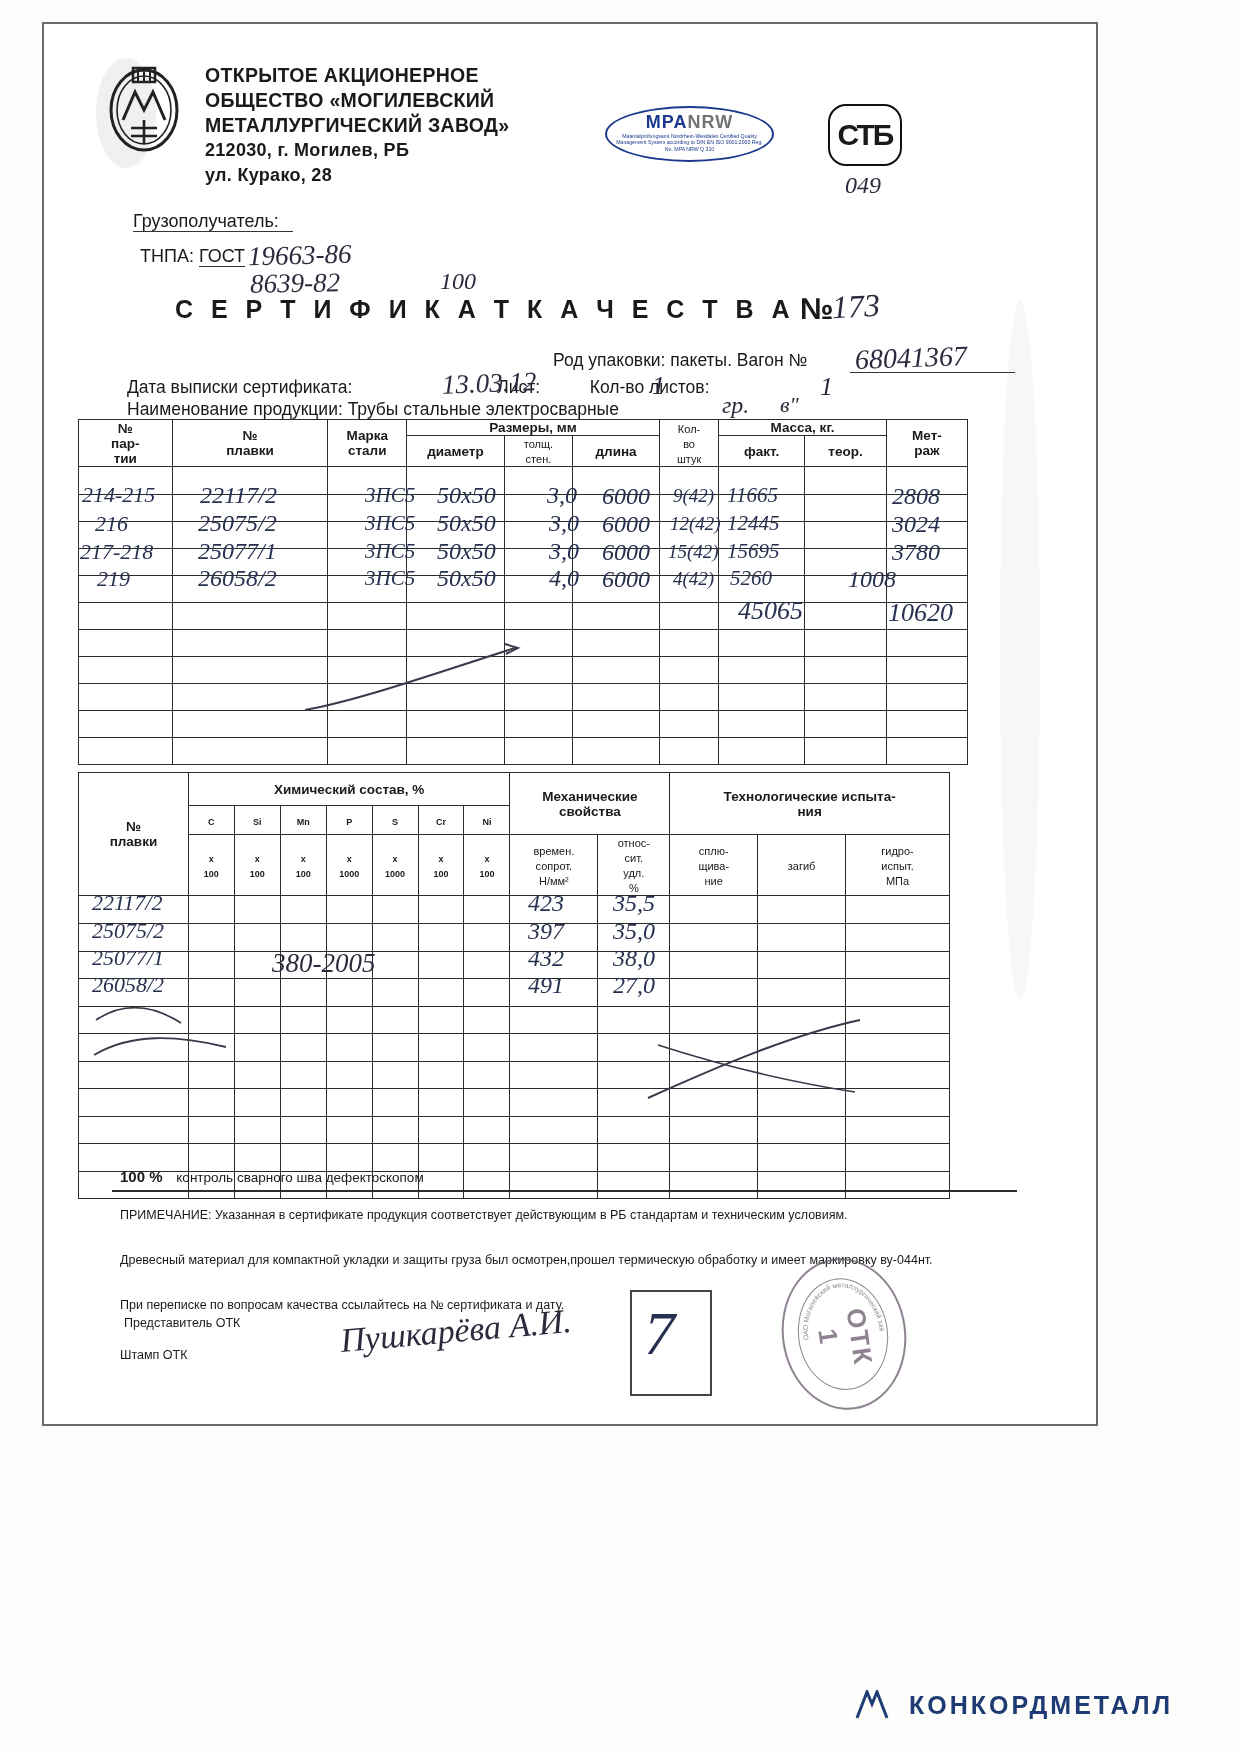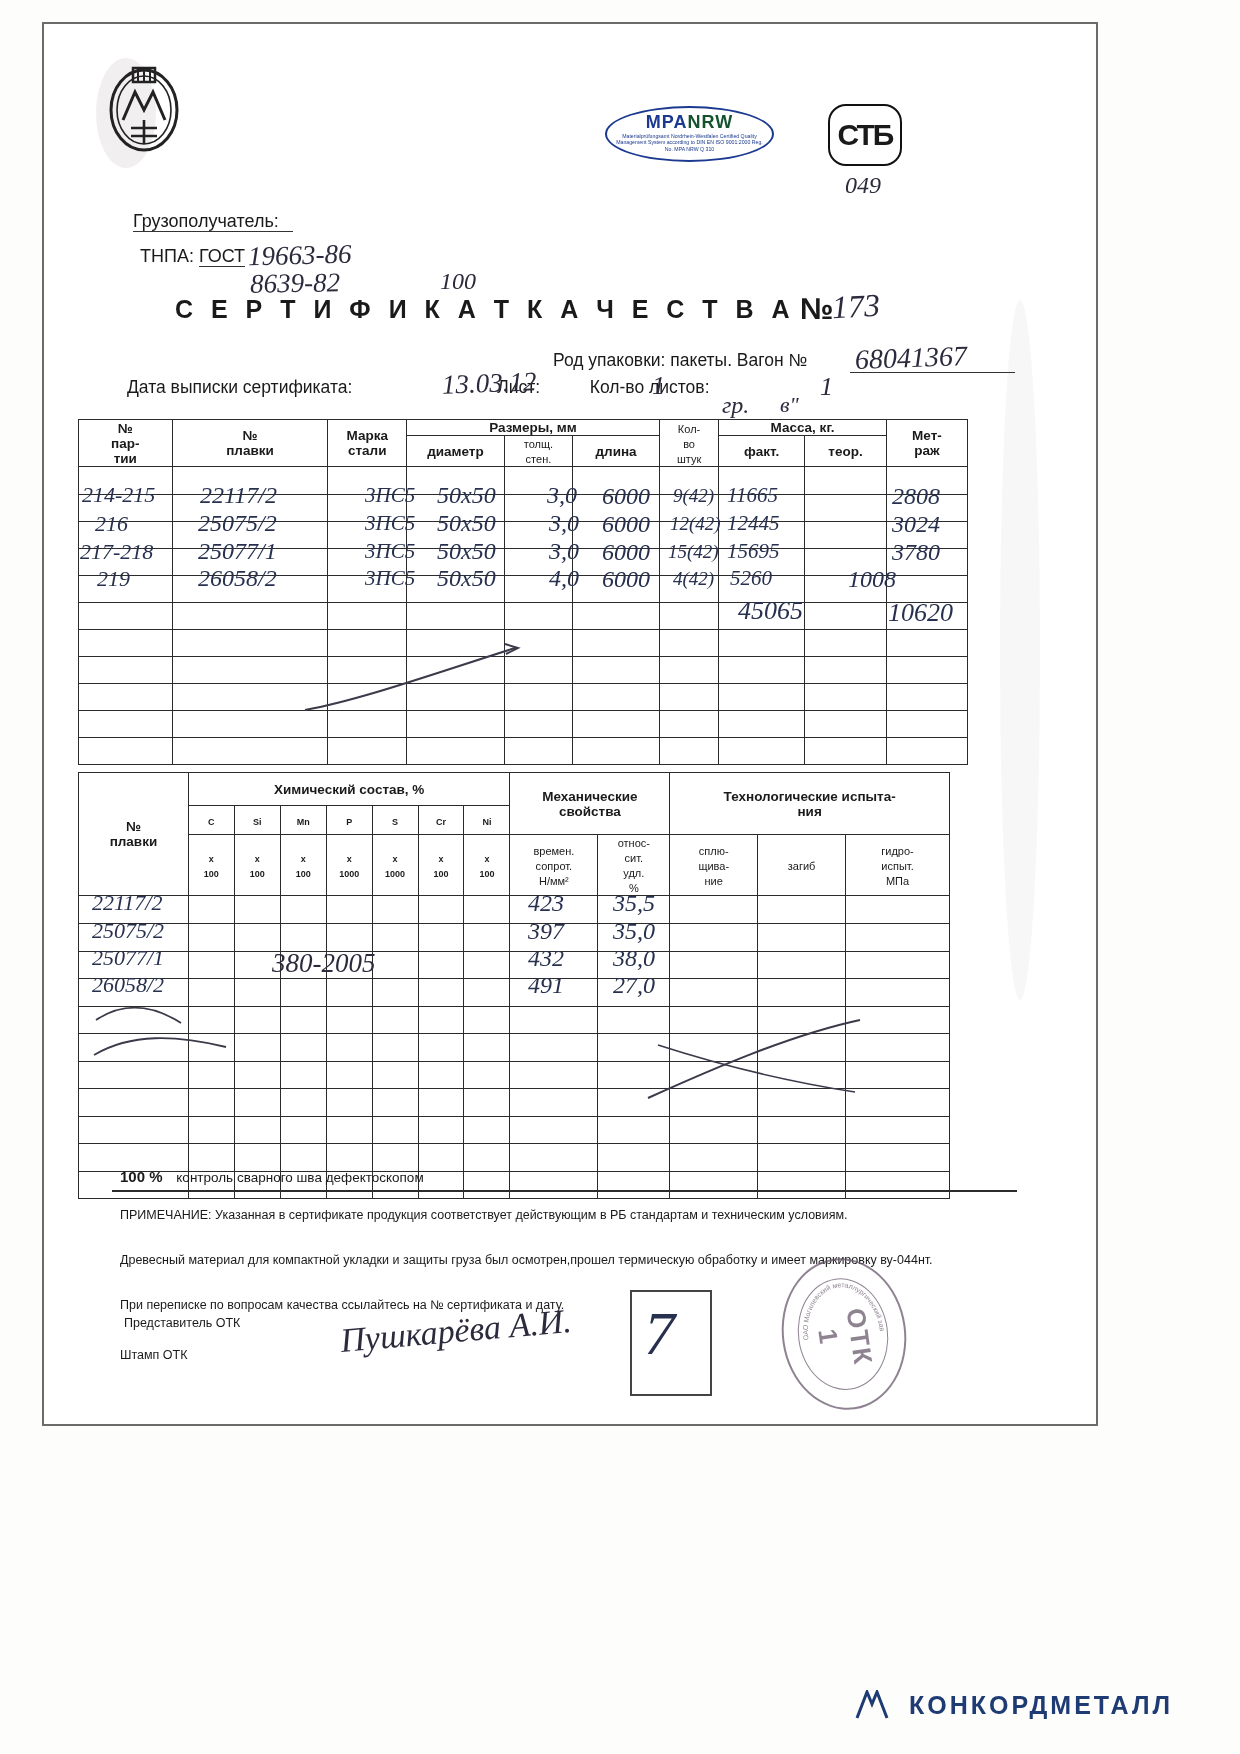--- a/index.html
+++ b/index.html
@@ -31,21 +31,21 @@
     position:absolute;left:205px;top:63px;width:390px;
     font-weight:bold;font-size:19.5px;line-height:25px;letter-spacing:.3px;
   }
   .company .addr{font-size:18px;}
   .mpa{
     position:absolute;left:605px;top:106px;width:165px;height:52px;
     border:2px solid #1b3a8f;border-radius:50%/50%;
     color:#1b3a8f;text-align:center;overflow:hidden;
   }
   .mpa .big{font-weight:bold;font-size:18px;letter-spacing:1px;margin-top:4px;}
-  .mpa .big .nrw{color:#14532d;}
+  .mpa .big .nrw{color:#737373;}
   .mpa .sm{font-size:5.2px;line-height:6.4px;color:#1b3a8f;padding:0 6px;}
   .gost-mark{
     position:absolute;left:828px;top:104px;width:70px;height:58px;
     border:2.5px solid #111;border-radius:18px;
     display:flex;align-items:center;justify-content:center;
     font-weight:bold;font-size:30px;letter-spacing:-2px;
   }
   .gost-num{
     position:absolute;left:845px;top:172px;
     font-family:"Liberation Serif", serif;font-size:24px;color:#333;
@@ -177,20 +177,27 @@
       <ellipse cx="39" cy="52" rx="27" ry="34" fill="none" stroke="#222" stroke-width="1.6"></ellipse>
       <rect x="28" y="10" width="22" height="14" fill="none" stroke="#222" stroke-width="2.5"></rect>
       <line x1="33" y1="10" x2="33" y2="24" stroke="#222" stroke-width="2"></line>
       <line x1="39" y1="10" x2="39" y2="24" stroke="#222" stroke-width="2"></line>
       <line x1="45" y1="10" x2="45" y2="24" stroke="#222" stroke-width="2"></line>
       <path d="M18 62 L30 34 L39 52 L48 34 L60 62" fill="none" stroke="#222" stroke-width="3"></path>
       <path d="M26 70 h26 M26 78 h26 M39 62 v24" stroke="#222" stroke-width="2.6" fill="none"></path>
     </svg>
   </div>
 
+  <div class="company">
+    <div>ОТКРЫТОЕ АКЦИОНЕРНОЕ</div>
+    <div>ОБЩЕСТВО «МОГИЛЕВСКИЙ</div>
+    <div>МЕТАЛЛУРГИЧЕСКИЙ ЗАВОД»</div>
+    <div class="addr">212030, г. Могилев, РБ</div>
+    <div class="addr">ул. Курако, 28</div>
+  </div>
 
   <div class="mpa">
     <div class="big"><span>MPA</span><span class="nrw">NRW</span></div>
     <div class="sm">Materialprüfungsamt Nordrhein-Westfalen Certified Quality Management System according to DIN EN ISO 9001:2000 Reg. No. MPA NRW Q 310</div>
   </div>
 
   <div class="gost-mark">
     <span>СТБ</span>
   </div>
   <div class="gost-num hand">049</div>
@@ -219,20 +226,21 @@
     <span>Дата выписки сертификата:</span>
     <span style="display:inline-block;width:135px;"></span>
     <span>Лист:</span>
     <span style="display:inline-block;width:40px;"></span>
     <span>Кол-во листов:</span>
   </div>
   <div class="date-val hand">13.03.12</div>
   <div class="sheet-val hand">1</div>
   <div class="cnt-val hand">1</div>
 
+  <div class="prodline">Наименование  продукции: Трубы стальные электросварные</div>
   <div class="prod-hw hand">гр.</div>
   <div class="prod-hw2 hand">в"</div>
 
   <table class="grid" id="tbl1">
     <colgroup>
       <col style="width:105px">
         <col style="width:175px">
         <col style="width:85px">
       <col style="width:105px">
         <col style="width:75px">

